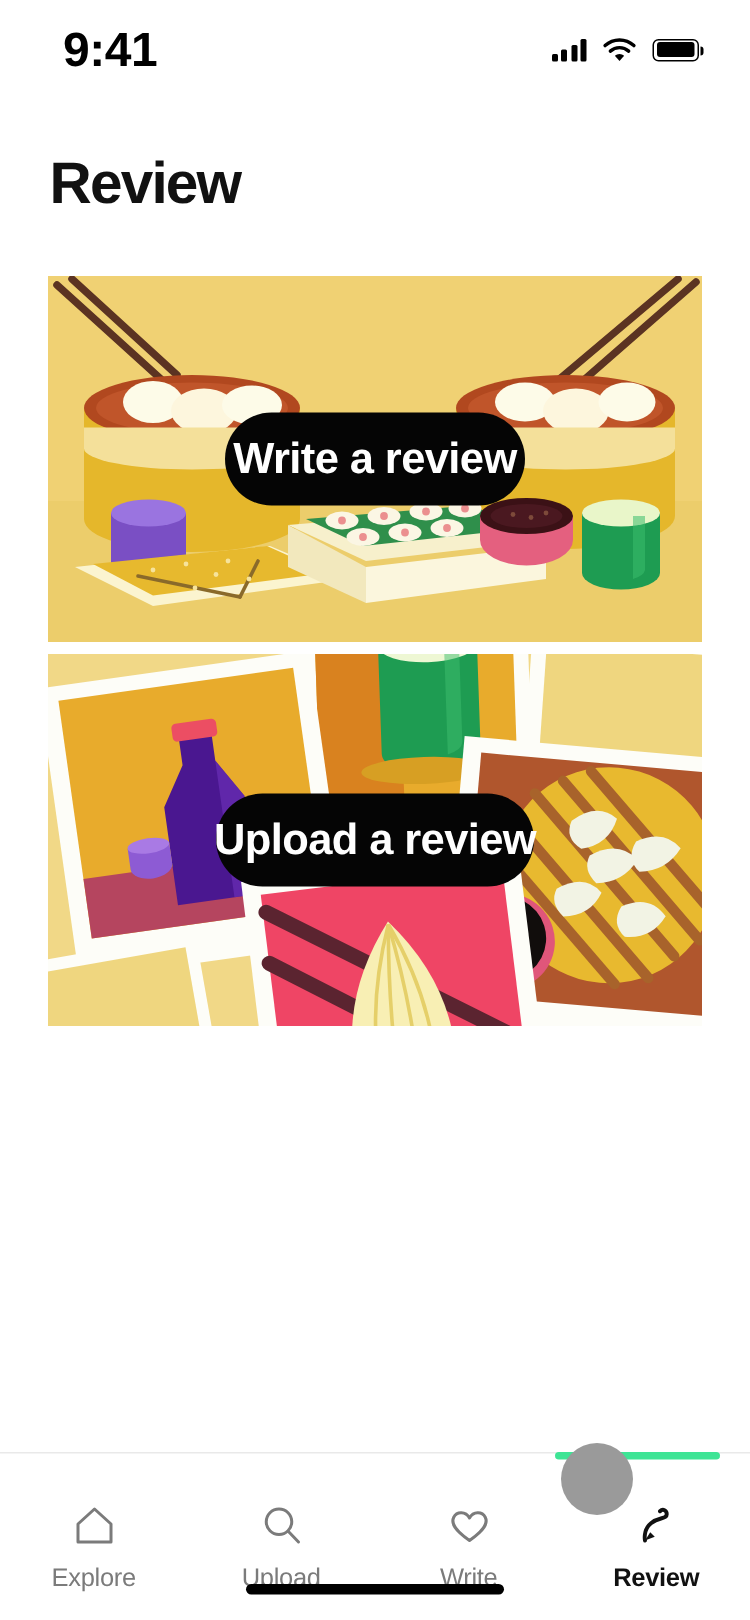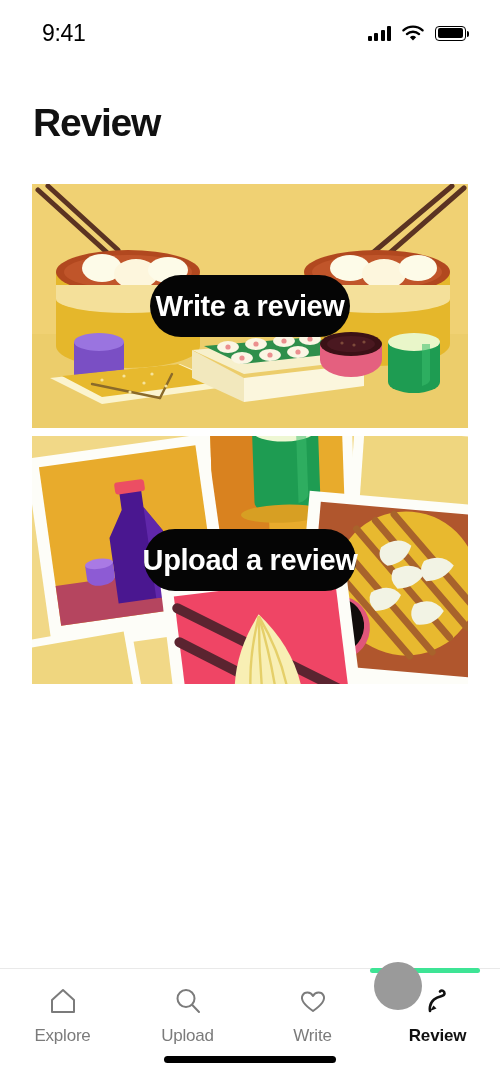--- a/index.html
+++ b/index.html
@@ -11,21 +11,21 @@
   }
   .phone { position:relative; width:500px; height:1080px; background:#fff; }
 
   
   .statusbar {
     position:absolute; top:0; left:0; width:500px; height:62px;
     display:flex; align-items:center; justify-content:space-between;
     padding:0 34px 0 42px;
   }
   .status-time {
-    font-size:23px; font-weight:400; color:#000; letter-spacing:-0.3px;
+    font-size:32px; font-weight:700; color:#000; letter-spacing:-0.3px;
     margin-top:4px;
   }
   .status-icons { display:flex; align-items:center; gap:10px; margin-top:4px; }
   .signal { display:flex; align-items:flex-end; gap:2.5px; height:15px; }
   .signal i { display:block; width:4px; background:#000; border-radius:1px; }
   .signal i:nth-child(1){ height:5px; }
   .signal i:nth-child(2){ height:8px; }
   .signal i:nth-child(3){ height:11px; }
   .signal i:nth-child(4){ height:15px; }
   .battery {
@@ -62,21 +62,21 @@
   }
   #cta-write  { width:200px; height:62px; }
   #cta-upload { width:212px; height:62px; }
 
   .art { position:absolute; inset:0; }
 
   
   .tabbar {
     position:absolute; left:0; bottom:0; width:500px; height:112px;
     background:#fff; border-top:1px solid #e9e9e9;
-    display:flex; align-items:flex-start; padding-top:16px;
+    display:flex; align-items:flex-start; padding-top:32px;
   }
   .tab {
     flex:1; display:flex; flex-direction:column; align-items:center; gap:9px;
     cursor:pointer;
   }
   .tab-label { font-size:17px; color:#7b7b7b; letter-spacing:-0.2px; }
   .tab.active .tab-label { color:#111; font-weight:700; }
   .tab-icon { width:32px; height:32px; display:block; }
 
   .home-indicator {

